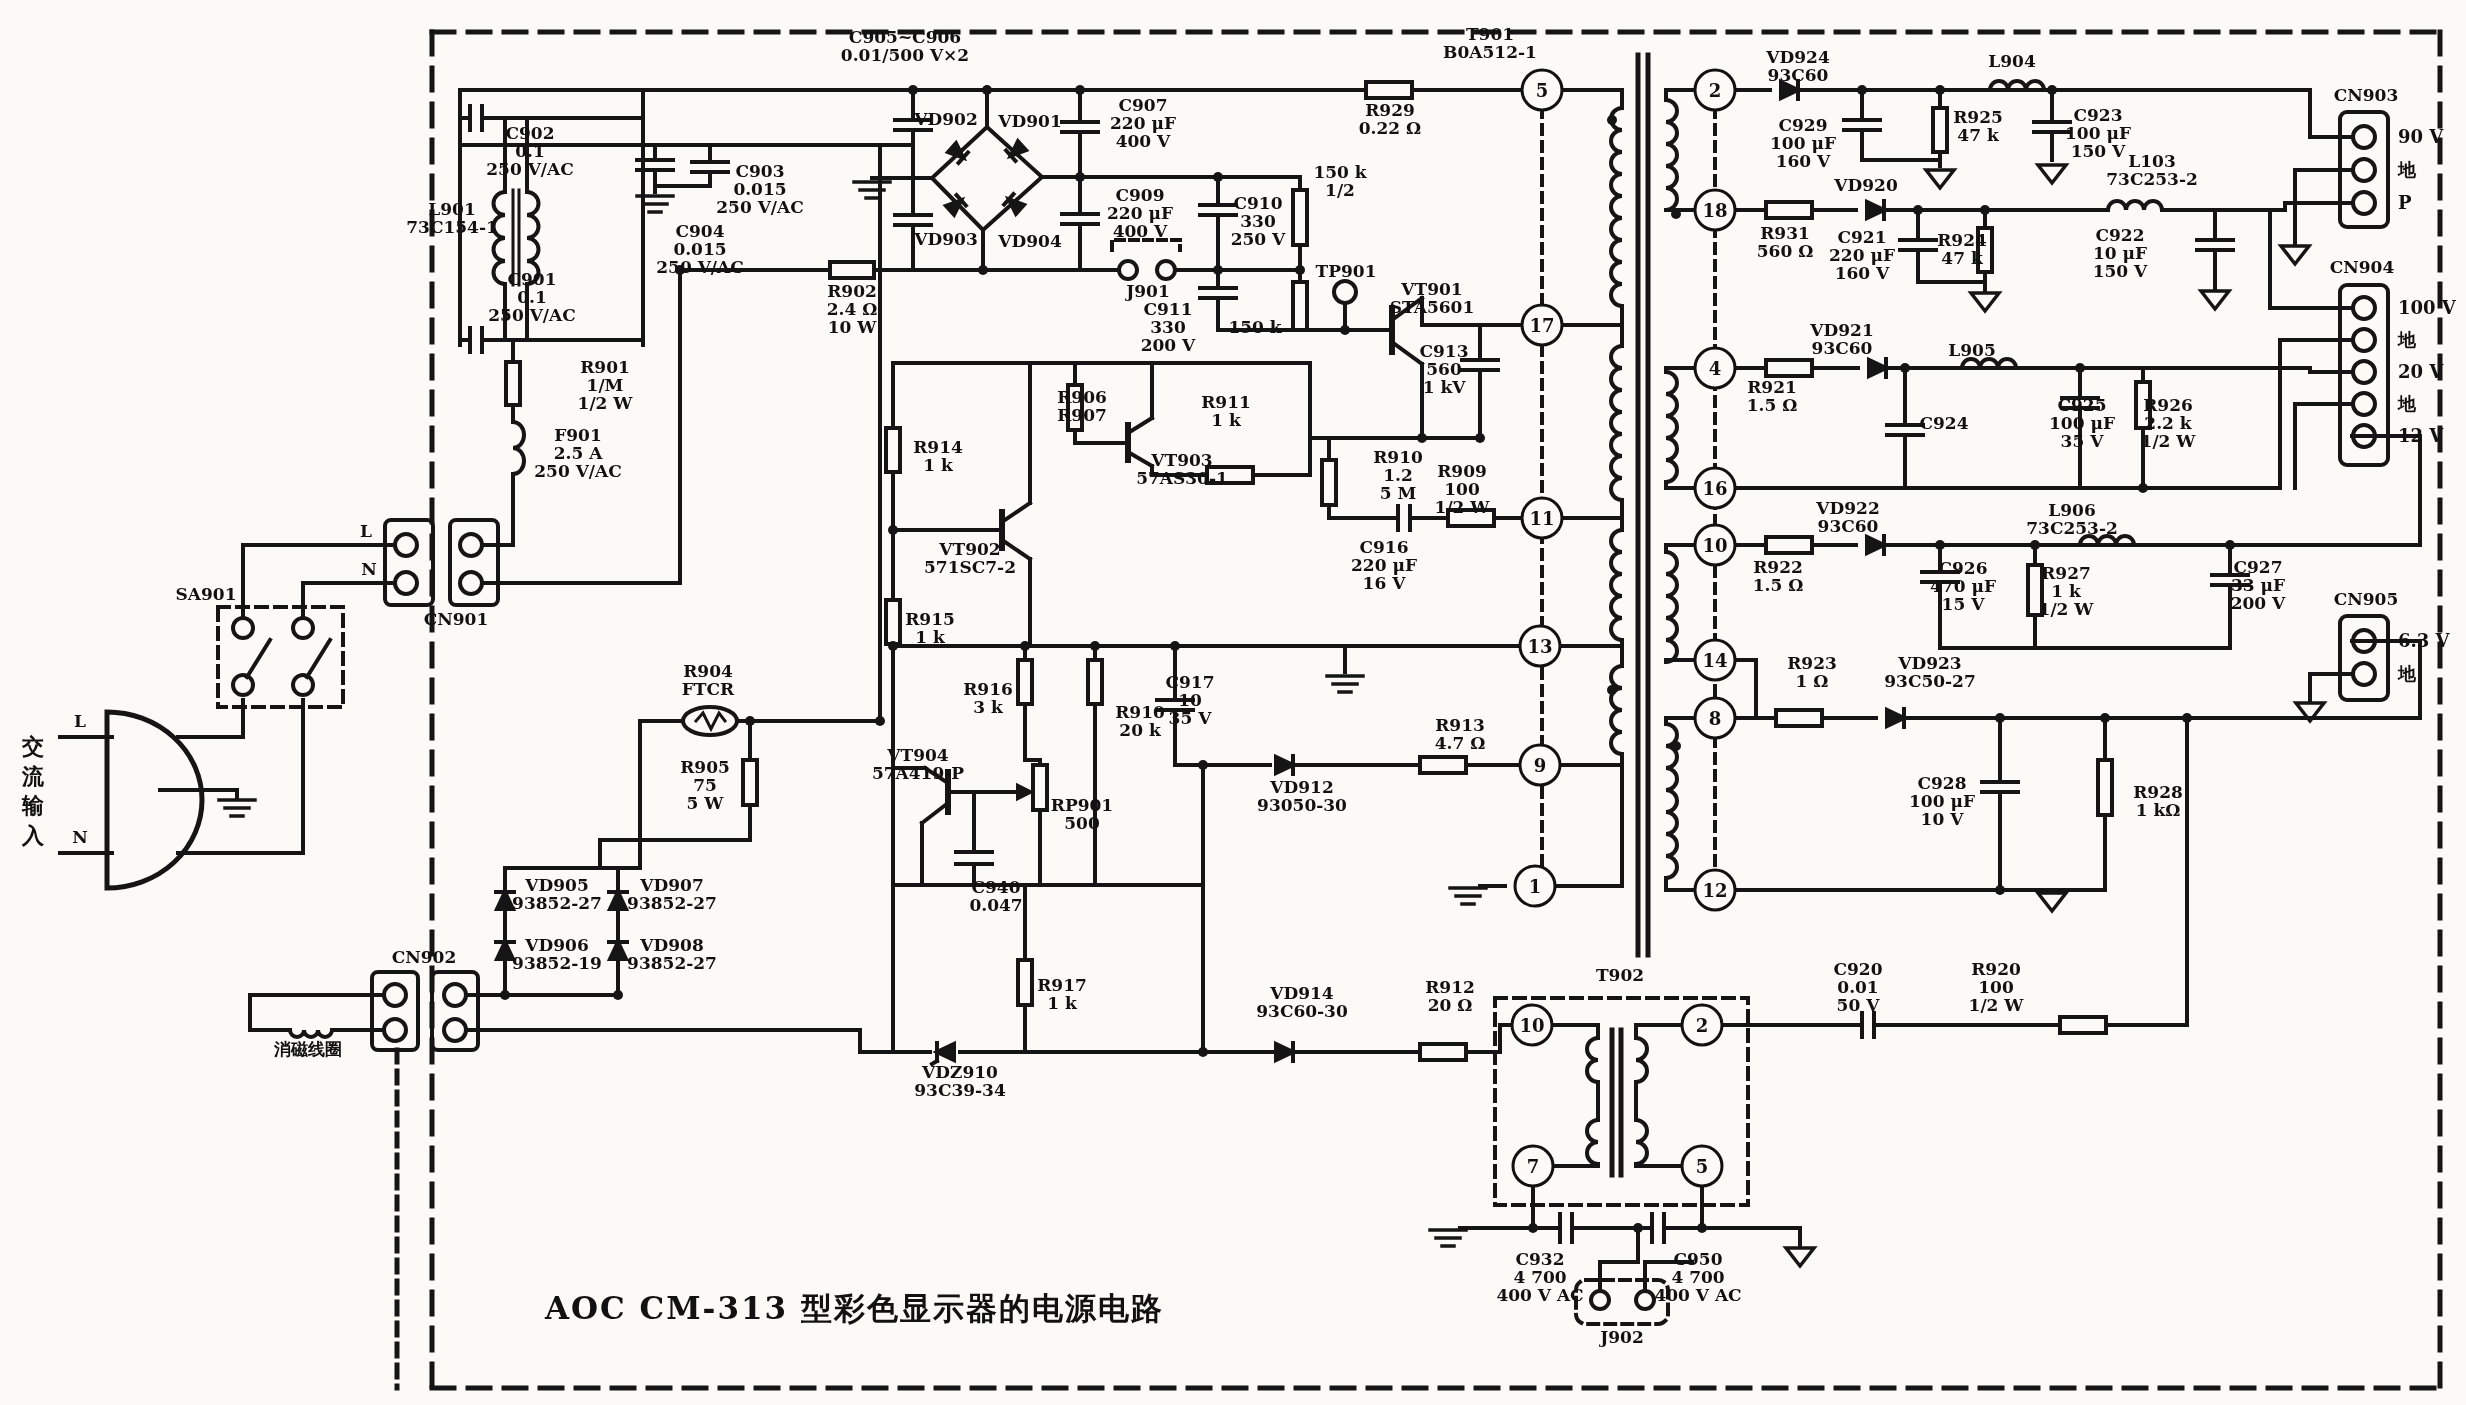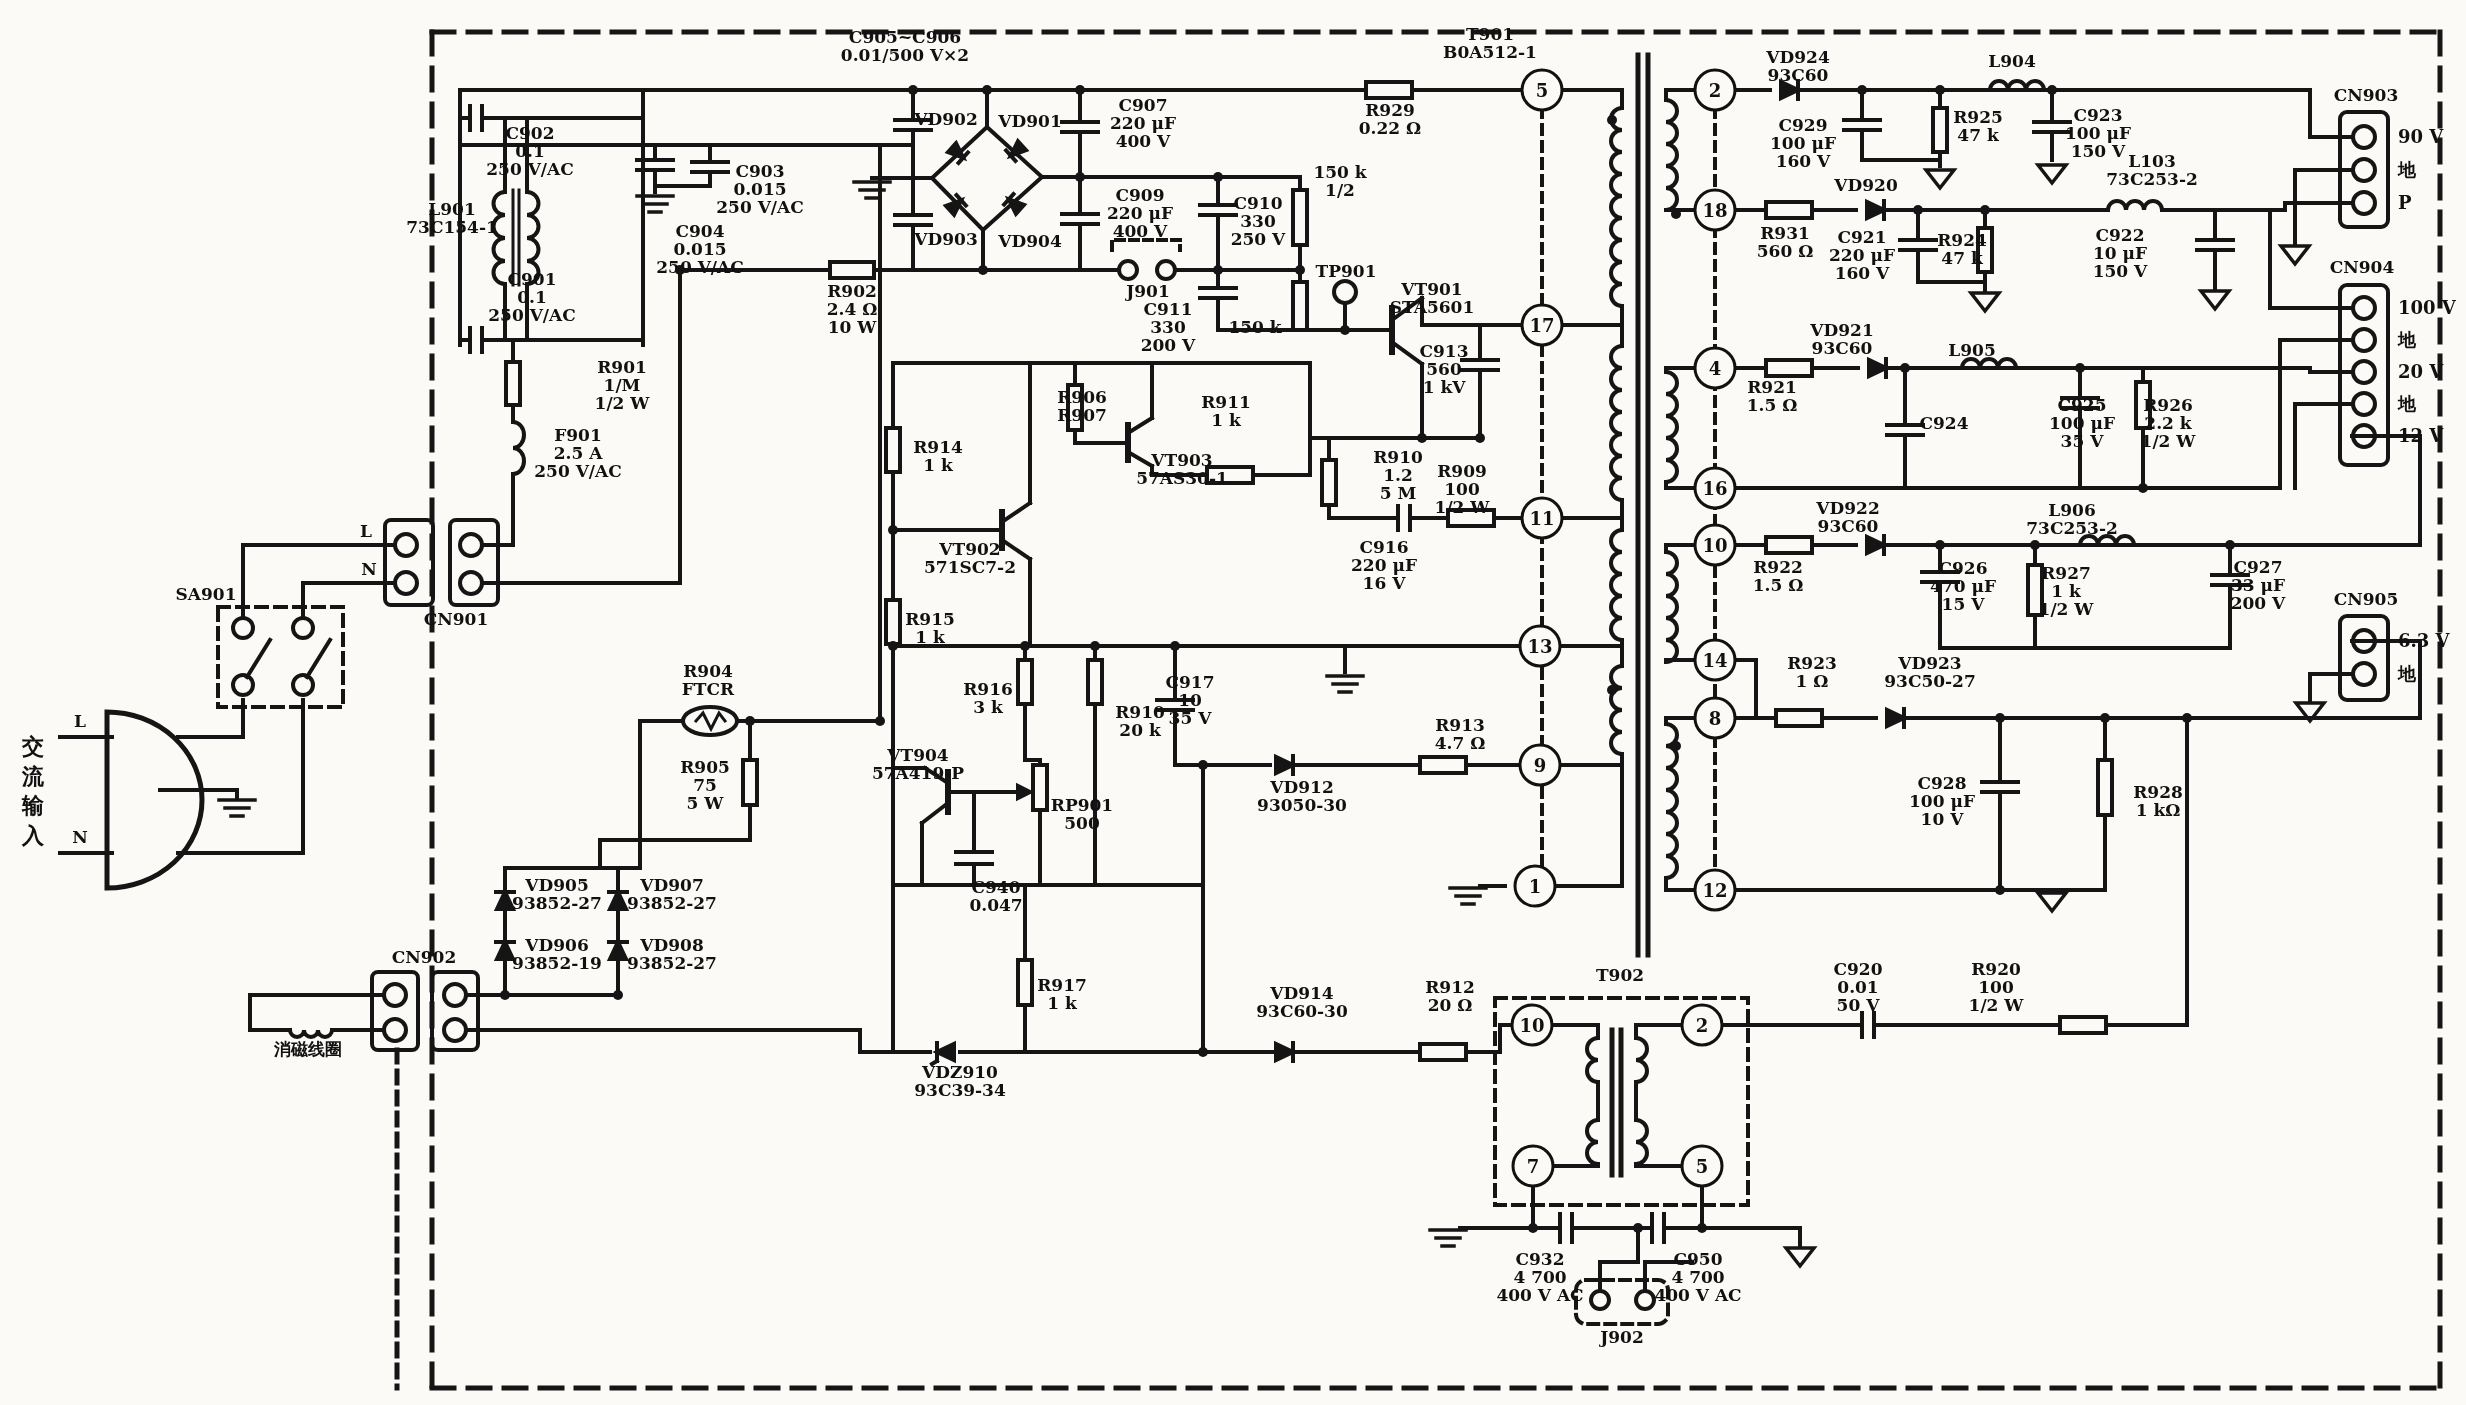--- a/index.html
+++ b/index.html
@@ -689,21 +689,21 @@
 73C154-1</div>
   <div class="lbl" style="left:532px;top:270px">C901
 0.1
 250 V/AC</div>
   <div class="lbl" style="left:760px;top:162px">C903
 0.015
 250 V/AC</div>
   <div class="lbl" style="left:700px;top:222px">C904
 0.015
 250 V/AC</div>
-  <div class="lbl" style="left:622px;top:358px">R901
+  <div class="lbl" style="left:605px;top:358px">R901
 1/M
 1/2 W</div>
   <div class="lbl" style="left:578px;top:426px">F901
 2.5 A
 250 V/AC</div>
   <div class="lbl" style="left:206px;top:585px">SA901</div>
   <div class="lbl" style="left:708px;top:662px">R904
 FTCR</div>
   <div class="lbl" style="left:705px;top:758px">R905
 75
@@ -889,14 +889,15 @@
   <div class="lbl" style="left:366px;top:522px">L</div>
   <div class="lbl" style="left:369px;top:560px">N</div>
 
   <div class="lbl-vert" style="left:22px;top:732px">交
 流
 输
 入</div>
   <div class="lbl" style="left:80px;top:712px">L</div>
   <div class="lbl" style="left:80px;top:828px">N</div>
 
+  <div class="title" style="left:545px;top:1288px">AOC CM-313 型彩色显示器的电源电路</div>
 
 </div>
 
 </body></html>

